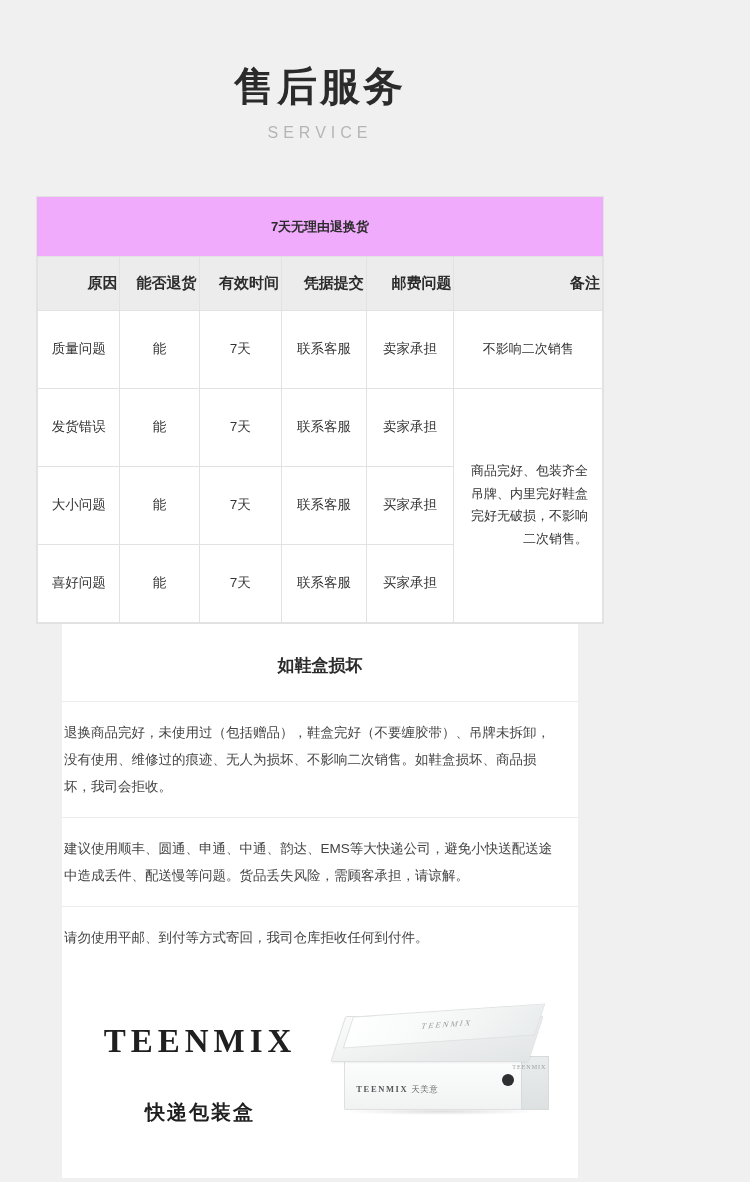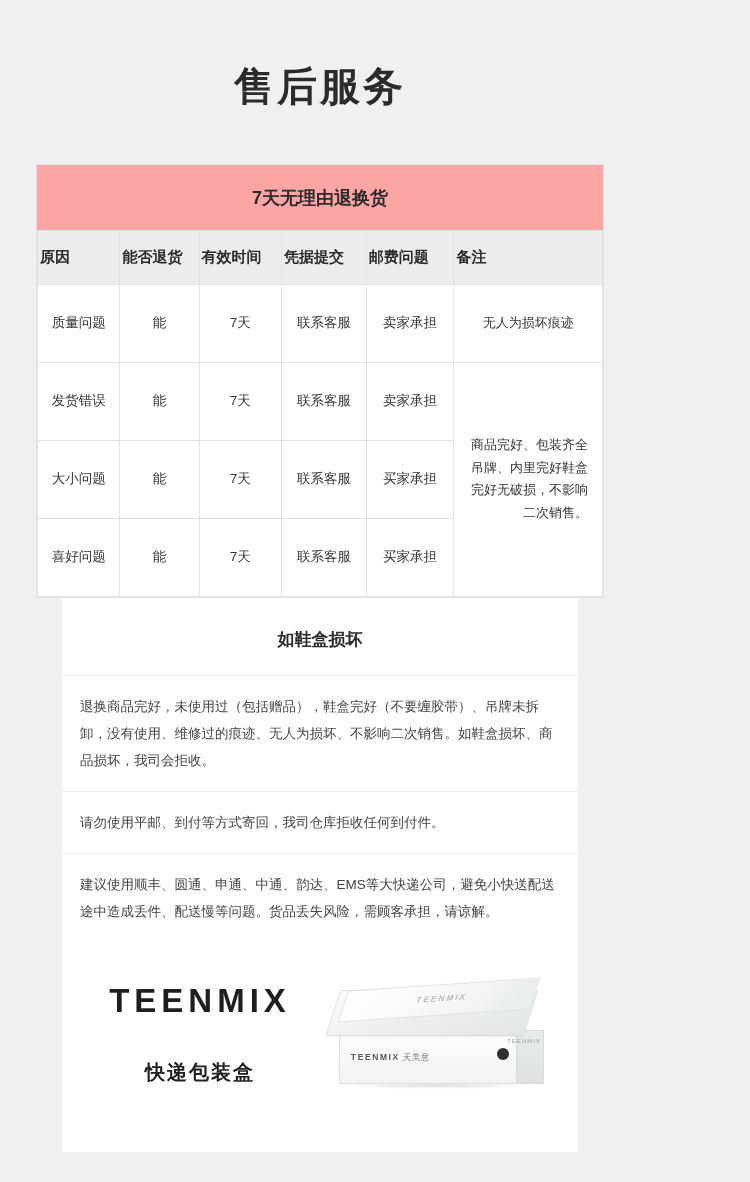--- a/index.html
+++ b/index.html
@@ -43,39 +43,39 @@
   }
 
   
   .table-wrap {
     margin: 54px 36px 0 36px;
     background: #ffffff;
     border: 1px solid #e2e2e2;
     box-sizing: border-box;
   }
   .table-title {
-    background: #fca5a5;
-    text-align: center;
-    font-size: 18px;
+    background: #f0abfc;
+    text-align: center;
+    font-size: 13px;
     font-weight: bold;
     color: #2b2b2b;
     padding: 21px 0 20px 0;
     border-bottom: 1px solid #e2e2e2;
   }
   table.policy {
     width: 100%;
     border-collapse: collapse;
     table-layout: fixed;
   }
   table.policy th {
     background: #ececec;
     font-size: 15px;
     font-weight: bold;
     color: #2b2b2b;
-    text-align: left;
+    text-align: right;
     padding: 17px 2px;
     border: 1px solid #e2e2e2;
     border-top: none;
   }
   table.policy td {
     font-size: 13.5px;
     color: #333;
     text-align: center;
     padding: 28px 4px;
     border: 1px solid #e2e2e2;
@@ -108,42 +108,43 @@
   }
   .req-title {
     text-align: center;
     font-size: 17px;
     font-weight: bold;
     color: #2b2b2b;
     padding: 30px 0 24px 0;
     background: #fff;
   }
   .req-item {
-    padding: 17px 18px 17px 18px;
+    padding: 17px 18px 17px 2px;
     font-size: 13.5px;
     line-height: 2.0;
     color: #444;
     border-top: 1px solid #ededed;
     background: #fff;
   }
   .req-item:first-of-type {
     border-top: none;
     padding-top: 2px;
   }
 
   
   .brand-block {
     background: #fff;
     margin: 0 62px;
     padding: 40px 0 52px 0;
     display: flex;
-    align-items: flex-start;
+    align-items: flex-end;
     justify-content: center;
     gap: 34px;
     box-sizing: border-box;
+    font-family: Liberation Serif, serif;
   }
   .brand-text {
     padding-left: 12px;
   }
   .brand-name {
     font-size: 33px;
     letter-spacing: 5px;
     font-weight: bold;
     color: #1f1f1f;
   }
@@ -209,21 +210,21 @@
     left: 92px;
     top: 12px;
     font-size: 8px;
     letter-spacing: 2px;
     color: #9aa0a2;
     transform: skewX(-18deg) skewY(-4deg);
   }
   .box-front-label {
     position: absolute;
     left: 26px;
-    top: 70px;
+    top: 76px;
     font-size: 8.5px;
     letter-spacing: 1.6px;
     color: #55595b;
     font-weight: bold;
   }
   .box-front-label .cn {
     letter-spacing: 0.5px;
     font-weight: normal;
     margin-left: 3px;
     color: #6d7173;
@@ -254,20 +255,21 @@
     background: radial-gradient(ellipse at center, rgba(0,0,0,0.13) 0%, rgba(0,0,0,0) 72%);
   }
 </style>
 </head>
 <body>
 
 <div class="page">
 
   <div class="header">
     <div class="header-title">售后服务</div>
+    <div class="header-sub">SERVICE</div>
   </div>
 
   <div class="table-wrap">
     <div class="table-title">7天无理由退换货</div>
     <table class="policy">
       <colgroup>
         <col class="c0">
           <col class="c1">
           <col class="c2">
           <col class="c3">
@@ -284,21 +286,21 @@
           <th>备注</th>
         </tr>
       </thead>
       <tbody>
         <tr>
           <td>质量问题</td>
           <td>能</td>
           <td>7天</td>
           <td>联系客服</td>
           <td>卖家承担</td>
-          <td class="note center">无人为损坏痕迹</td>
+          <td class="note center">不影响二次销售</td>
         </tr>
         <tr>
           <td>发货错误</td>
           <td>能</td>
           <td>7天</td>
           <td>联系客服</td>
           <td>卖家承担</td>
           <td class="note" rowspan="3">商品完好、包装齐全吊牌、内里完好鞋盒完好无破损，不影响二次销售。</td>
         </tr>
         <tr>
@@ -315,22 +317,22 @@
           <td>联系客服</td>
           <td>买家承担</td>
         </tr>
       </tbody>
     </table>
   </div>
 
   <div class="req-wrap">
     <div class="req-title">如鞋盒损坏</div>
     <div class="req-item">退换商品完好，未使用过（包括赠品），鞋盒完好（不要缠胶带）、吊牌未拆卸，没有使用、维修过的痕迹、无人为损坏、不影响二次销售。如鞋盒损坏、商品损坏，我司会拒收。</div>
+    <div class="req-item">建议使用顺丰、圆通、申通、中通、韵达、EMS等大快递公司，避免小快送配送途中造成丢件、配送慢等问题。货品丢失风险，需顾客承担，请谅解。</div>
     <div class="req-item">请勿使用平邮、到付等方式寄回，我司仓库拒收任何到付件。</div>
-    <div class="req-item">建议使用顺丰、圆通、申通、中通、韵达、EMS等大快递公司，避免小快送配送途中造成丢件、配送慢等问题。货品丢失风险，需顾客承担，请谅解。</div>
   </div>
 
   <div class="brand-block">
     <div class="brand-text">
       <div class="brand-name">TEENMIX</div>
       <div class="brand-sub">快递包装盒</div>
     </div>
     <div class="box-img">
       <div class="box-shadow"></div>
       <div class="box-body"></div>

